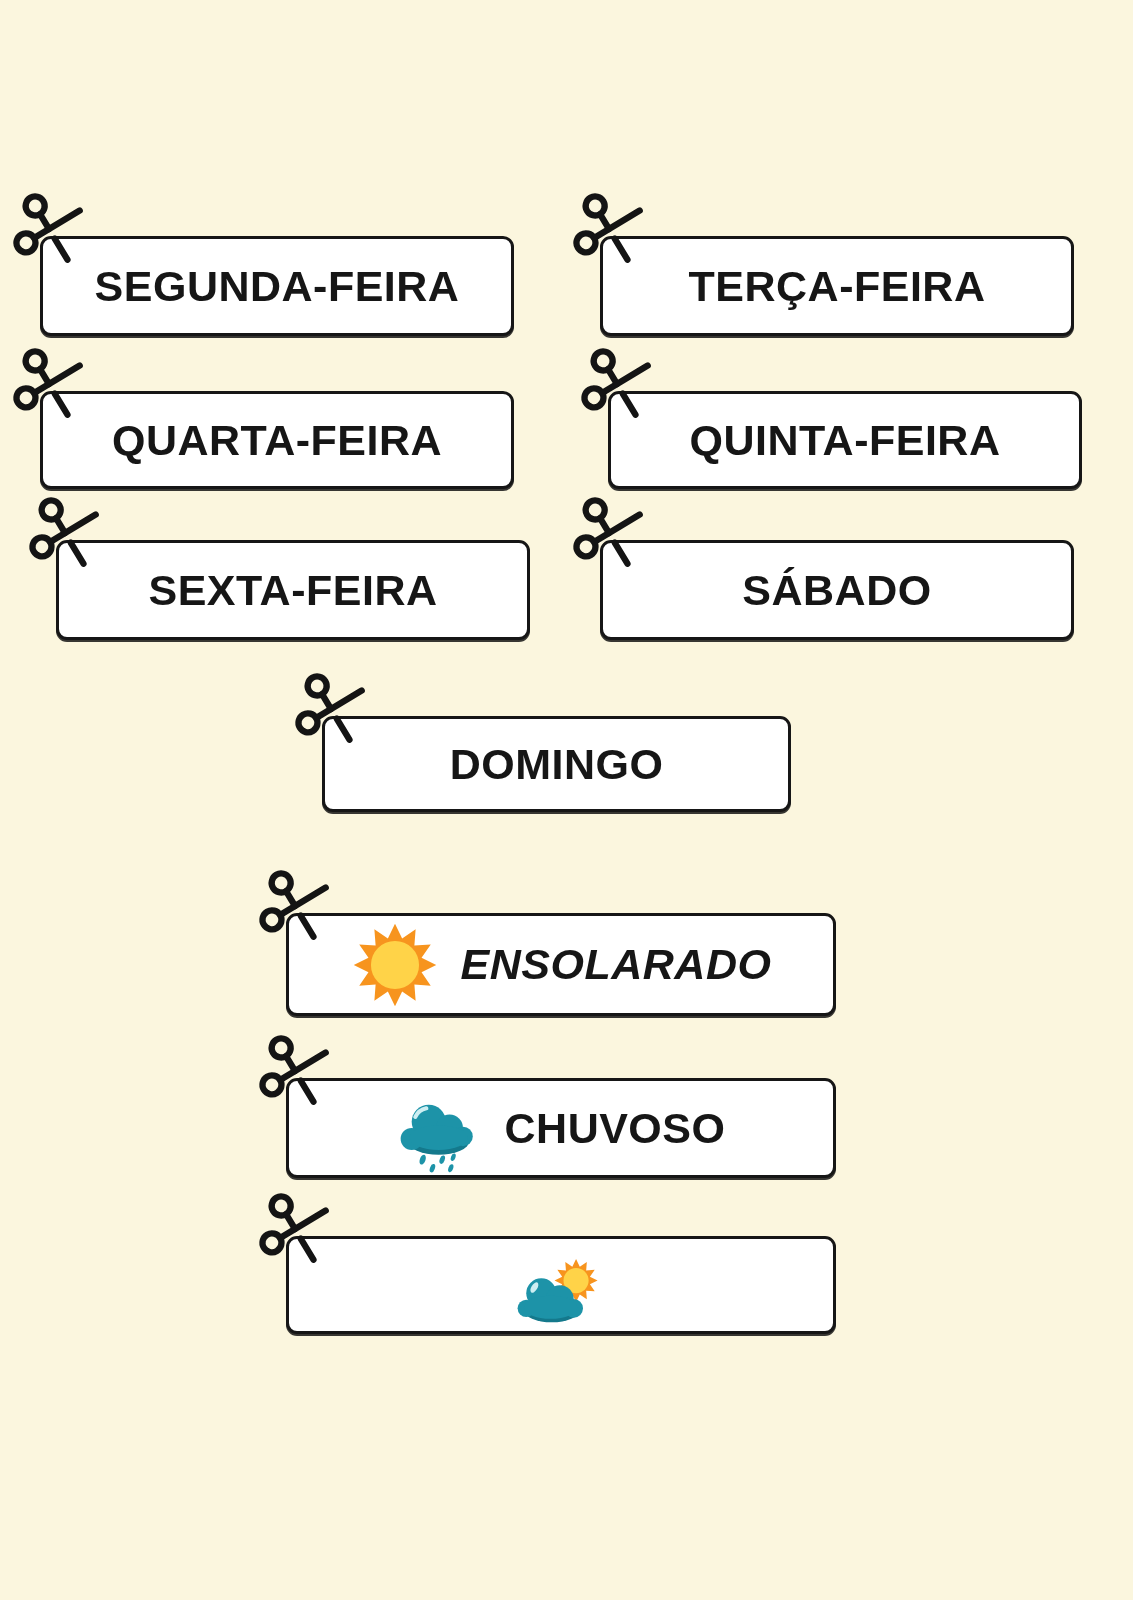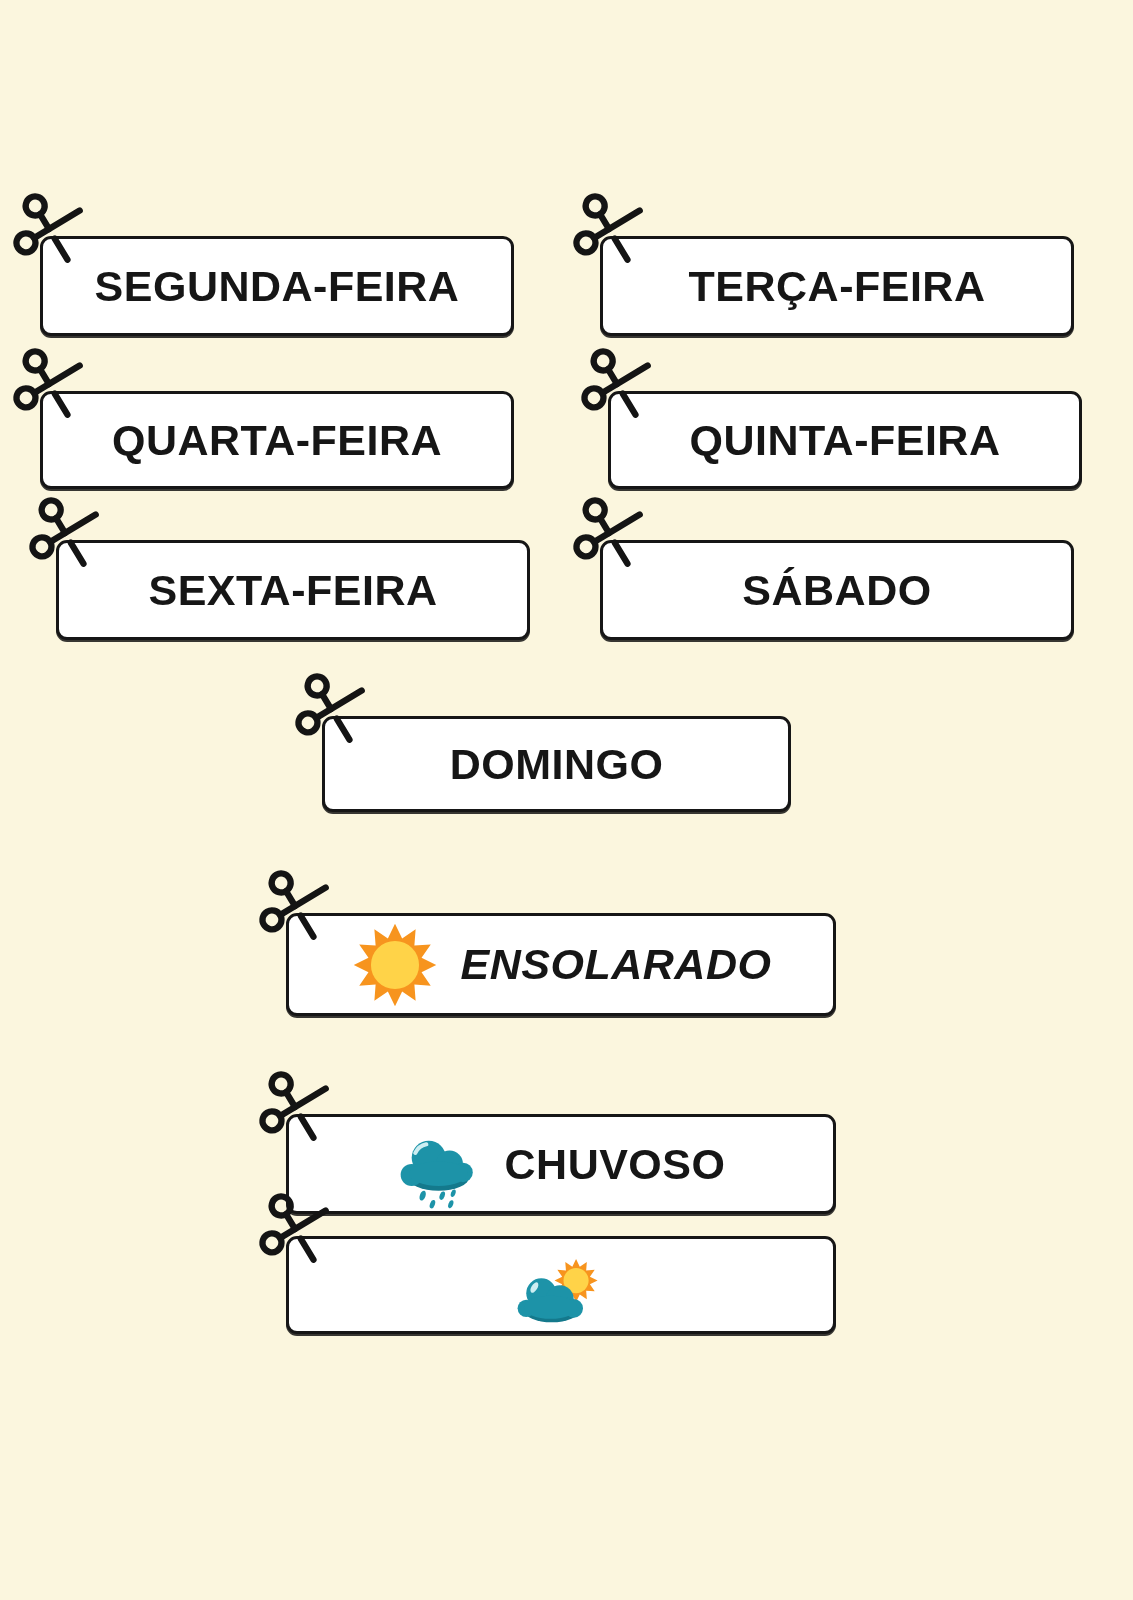--- a/index.html
+++ b/index.html
@@ -43,21 +43,21 @@
   .wicon svg{width:100%;height:100%;display:block;}
   
   .c-segunda{left:40px;  top:236px;  width:468px;height:94px;}
   .c-terca  {left:600px; top:236px;  width:468px;height:94px;}
   .c-quarta {left:40px;  top:391px;  width:468px;height:92px;text-align:right;}
   .c-quinta {left:600px; top:391px;  width:468px;height:92px;margin-left:8px;}
   .c-sexta  {left:40px;  top:540px;  width:468px;height:94px;margin-left:16px;}
   .c-sabado {left:600px; top:540px;  width:468px;height:94px;}
   .c-domingo{left:322px; top:716px;  width:463px;height:90px;}
   .c-ensolarado{left:286px;top:913px; width:544px;height:97px;font-style:italic;}
-  .c-chuvoso  {left:286px;top:1114px;width:544px;height:94px;gap:20px;}
+  .c-chuvoso  {left:286px;top:1078px;width:544px;height:94px;gap:20px;}
   .c-nublado  {left:286px;top:1236px;width:544px;height:92px;}
   .c-chuvoso .wicon svg, .c-nublado .wicon svg{transform:translateY(6px);}
 </style>
 </head>
 <body>
 
 <div class="page">
 
   <div class="card c-segunda">
     <span class="scissors">

